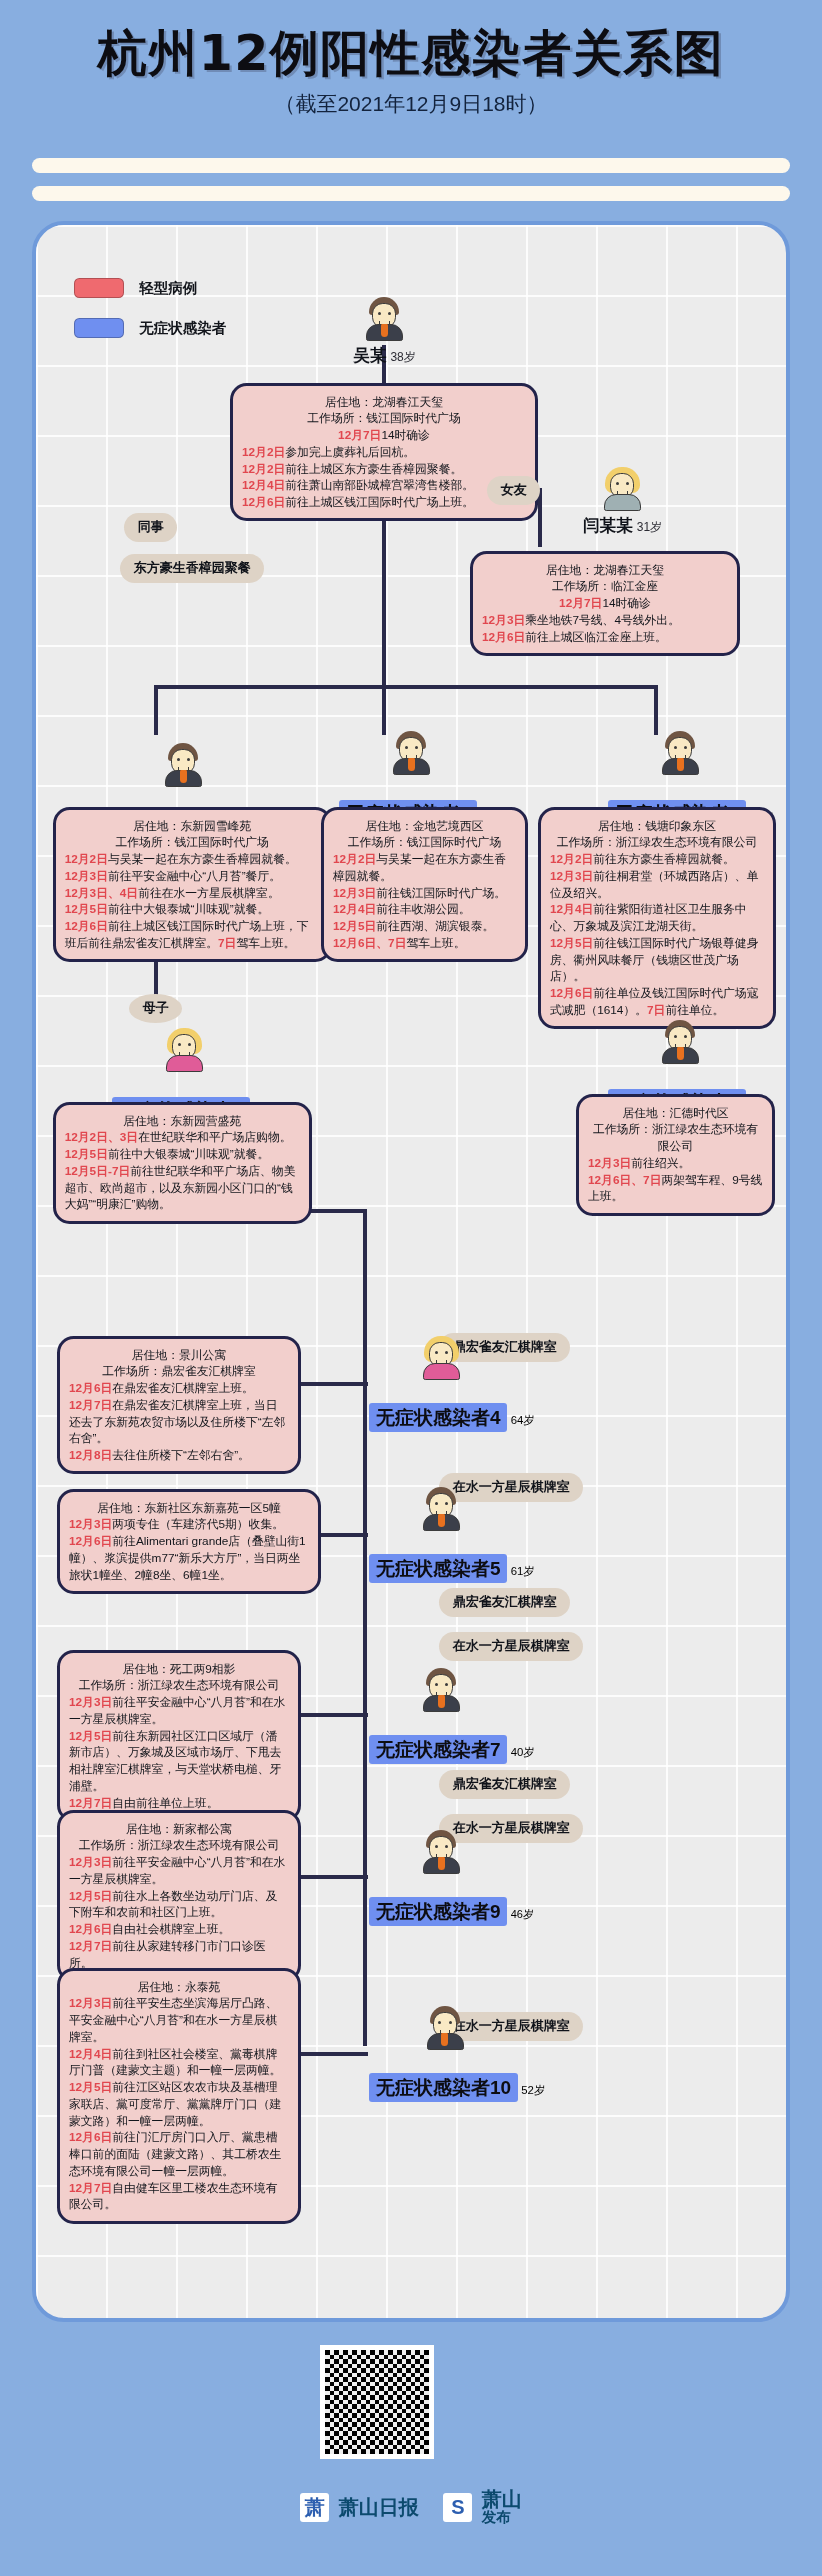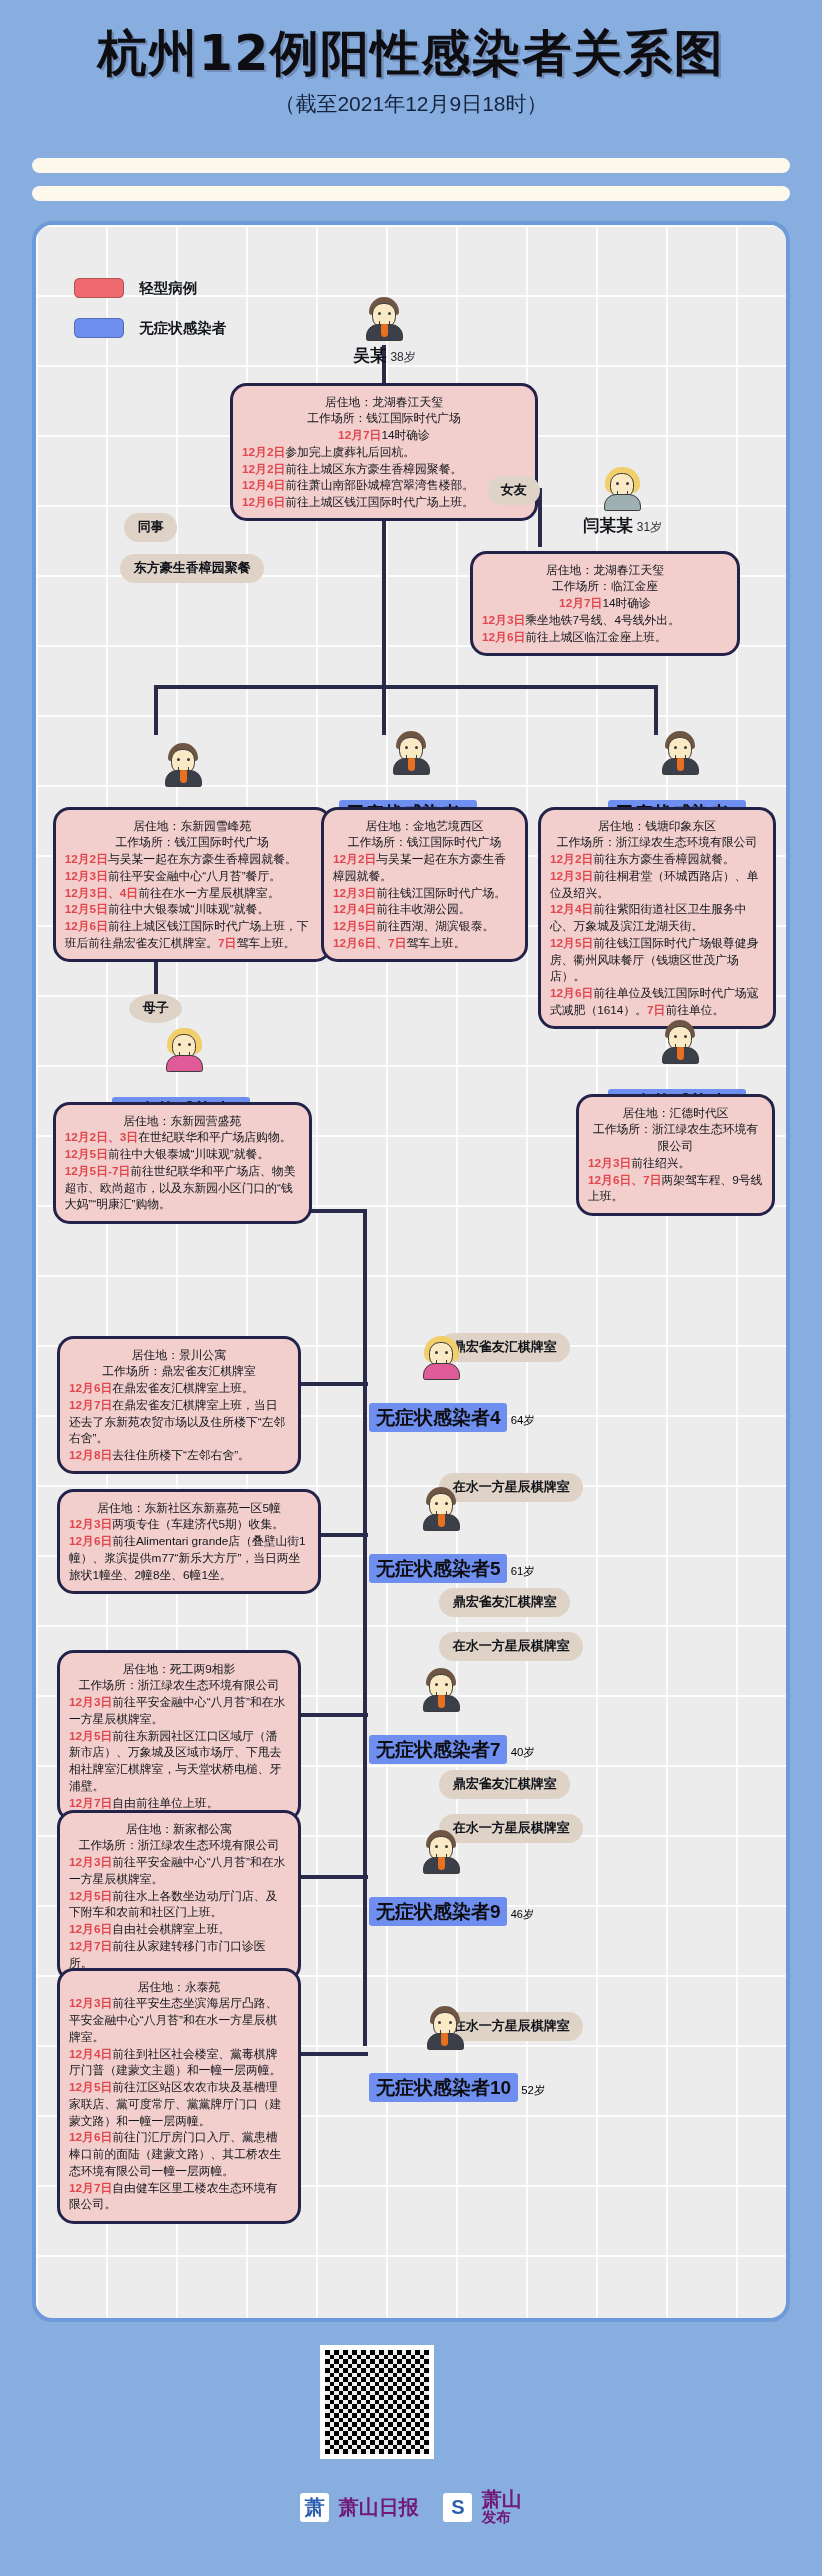--- a/index.html
+++ b/index.html
@@ -28,21 +28,21 @@
     position: absolute; left: 32px; width: 758px; height: 15px;
     background: #fdf8ec; border-radius: 7.6px;
   }
   .wbar.b1 { top: 158px; }
   .wbar.b2 { top: 186px; }
 
   
   .panel {
     position: absolute; top: 221px; left: 32px;
     width: 758px; height: 2101px;
-    background: #ececec; border-radius: 20px;
+    background: #ececec; border-radius: 32px;
     border: 4.6px solid #6f9ada;
     overflow: hidden;
   }
   .grid {
     position: absolute; inset: 0;
     background-image:
       linear-gradient(to right, rgba(255,255,255,.85) 2.3px, transparent 2.3px),
       linear-gradient(to bottom, rgba(255,255,255,.85) 2.3px, transparent 2.3px);
     background-size: 70px 70px;
     pointer-events: none;
@@ -107,21 +107,21 @@
     display:block; width:100%; height:100%;
     background-image:
       repeating-linear-gradient(90deg,#111 0 4.6px,#fff 4.6px 9px),
       repeating-linear-gradient(0deg,#111 0 4.6px,#fff 4.6px 9px);
     background-blend-mode: difference;
   }
   .brand { position:absolute; top:2489px; left:0; width:822px; text-align:center; }
   .brand .bi { display:inline-block; vertical-align:middle; margin:0 10.7px; }
   .blogo { width:29px;height:29px;background:#fff;color:#2d5fb0;font-weight:bold;font-size:20px;
            display:inline-block;text-align:center;line-height:29px;border-radius:3px;vertical-align:middle;}
-  .btxt { display:inline-block;vertical-align:middle;margin-left:6px;color:#701a75;font-size:20px;font-weight:bold;
+  .btxt { display:inline-block;vertical-align:middle;margin-left:6px;color:#0c4a6e;font-size:20px;font-weight:bold;
           text-align:left;line-height:1.05;}
   .btxt small{display:block;font-size:14.5px;}
 </style>
 </head>
 <body>
 
 <div class="header">
   <div class="title">杭州12例阳性感染者关系图</div>
   <div class="subtitle">（截至2021年12月9日18时）</div>
 </div>

